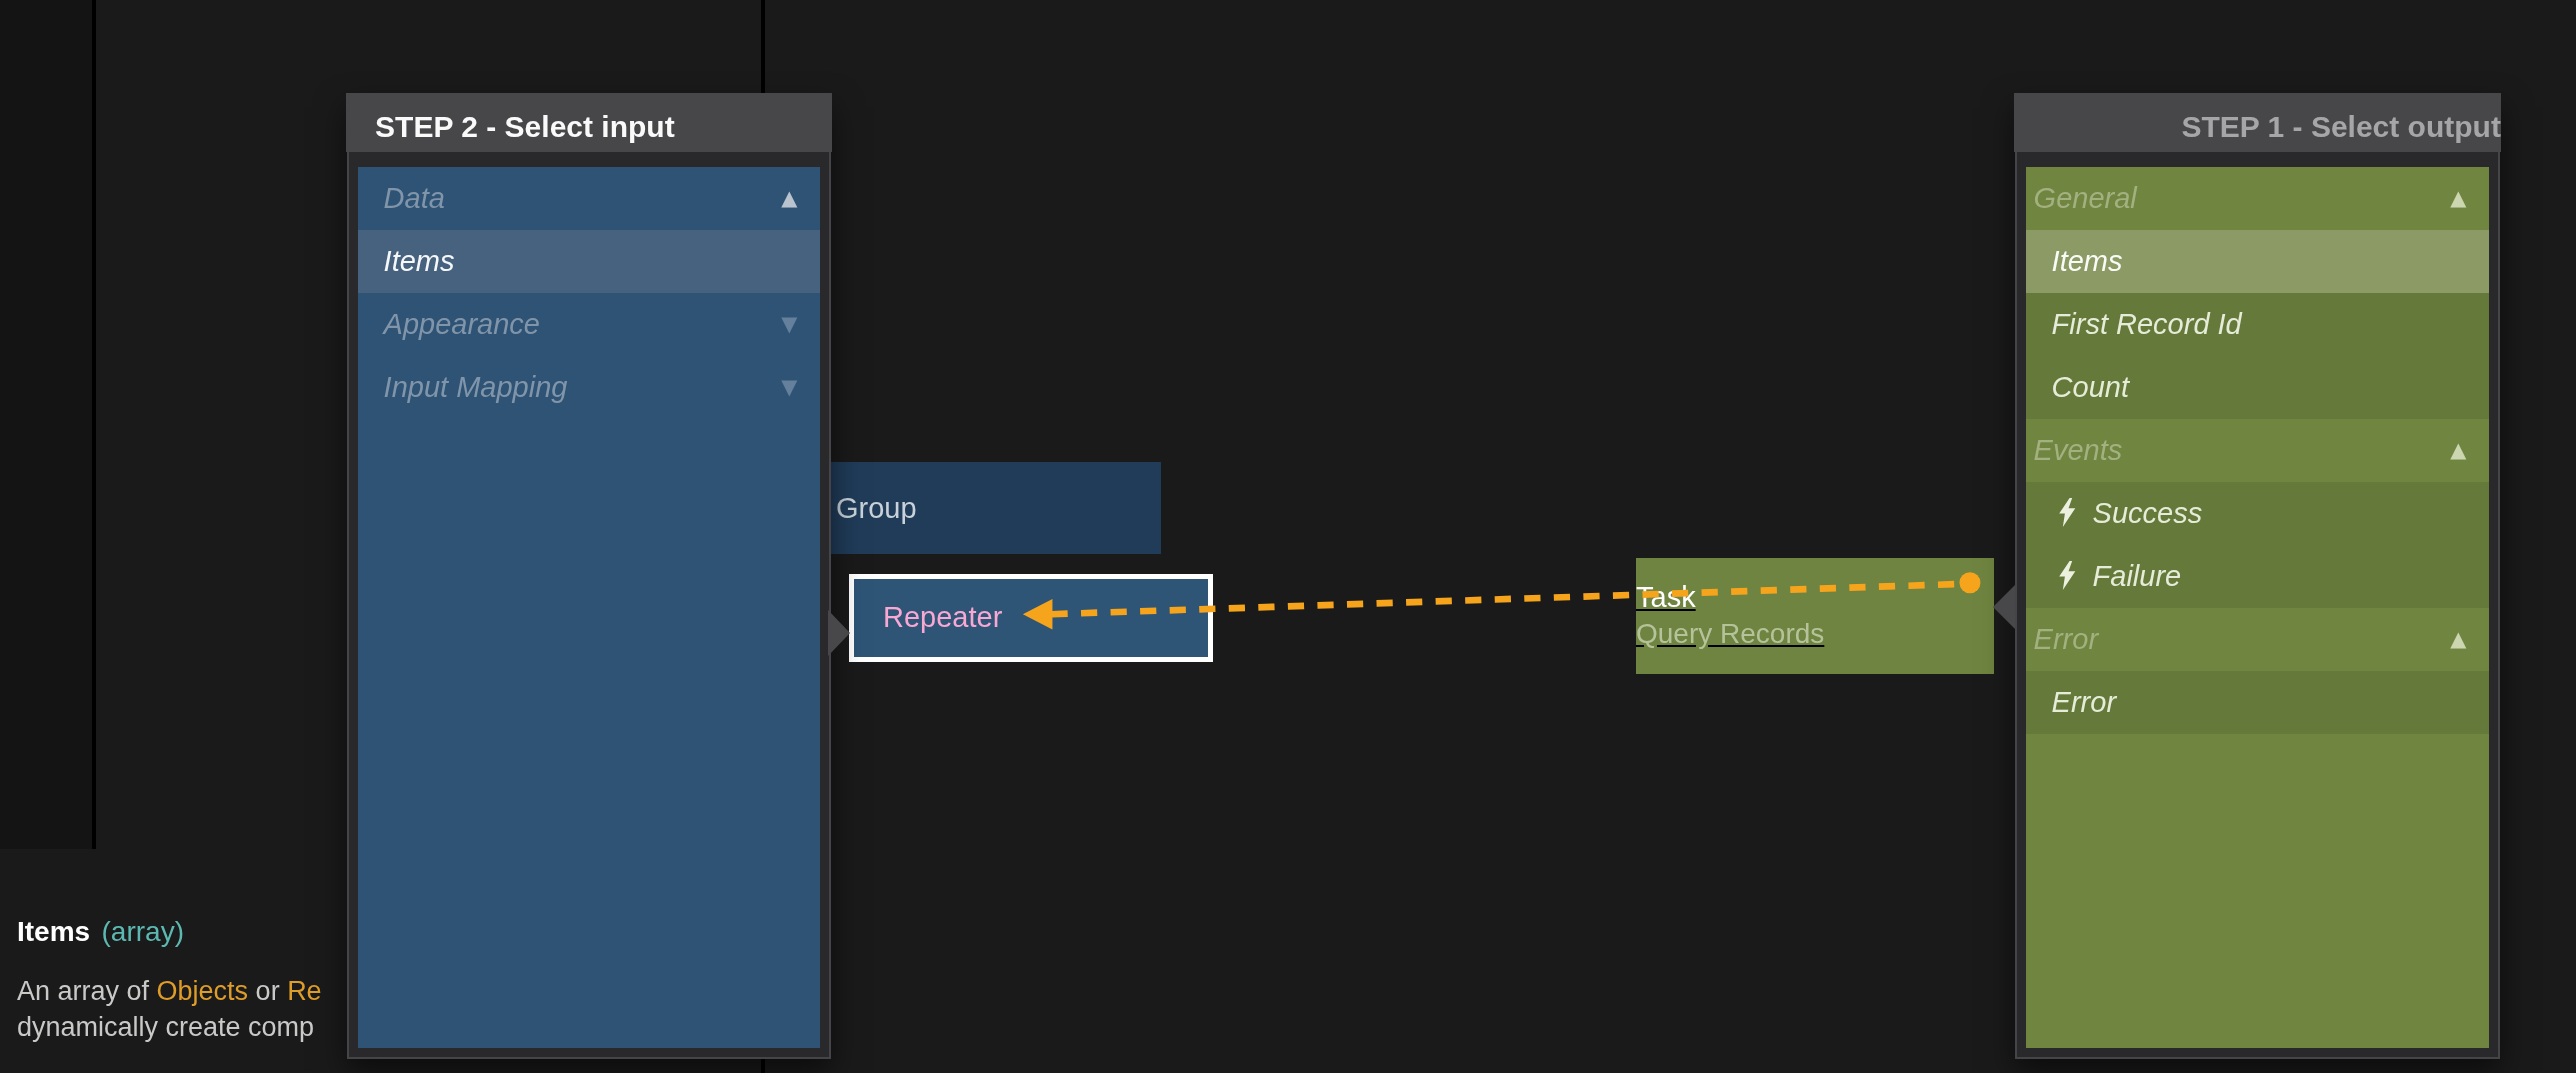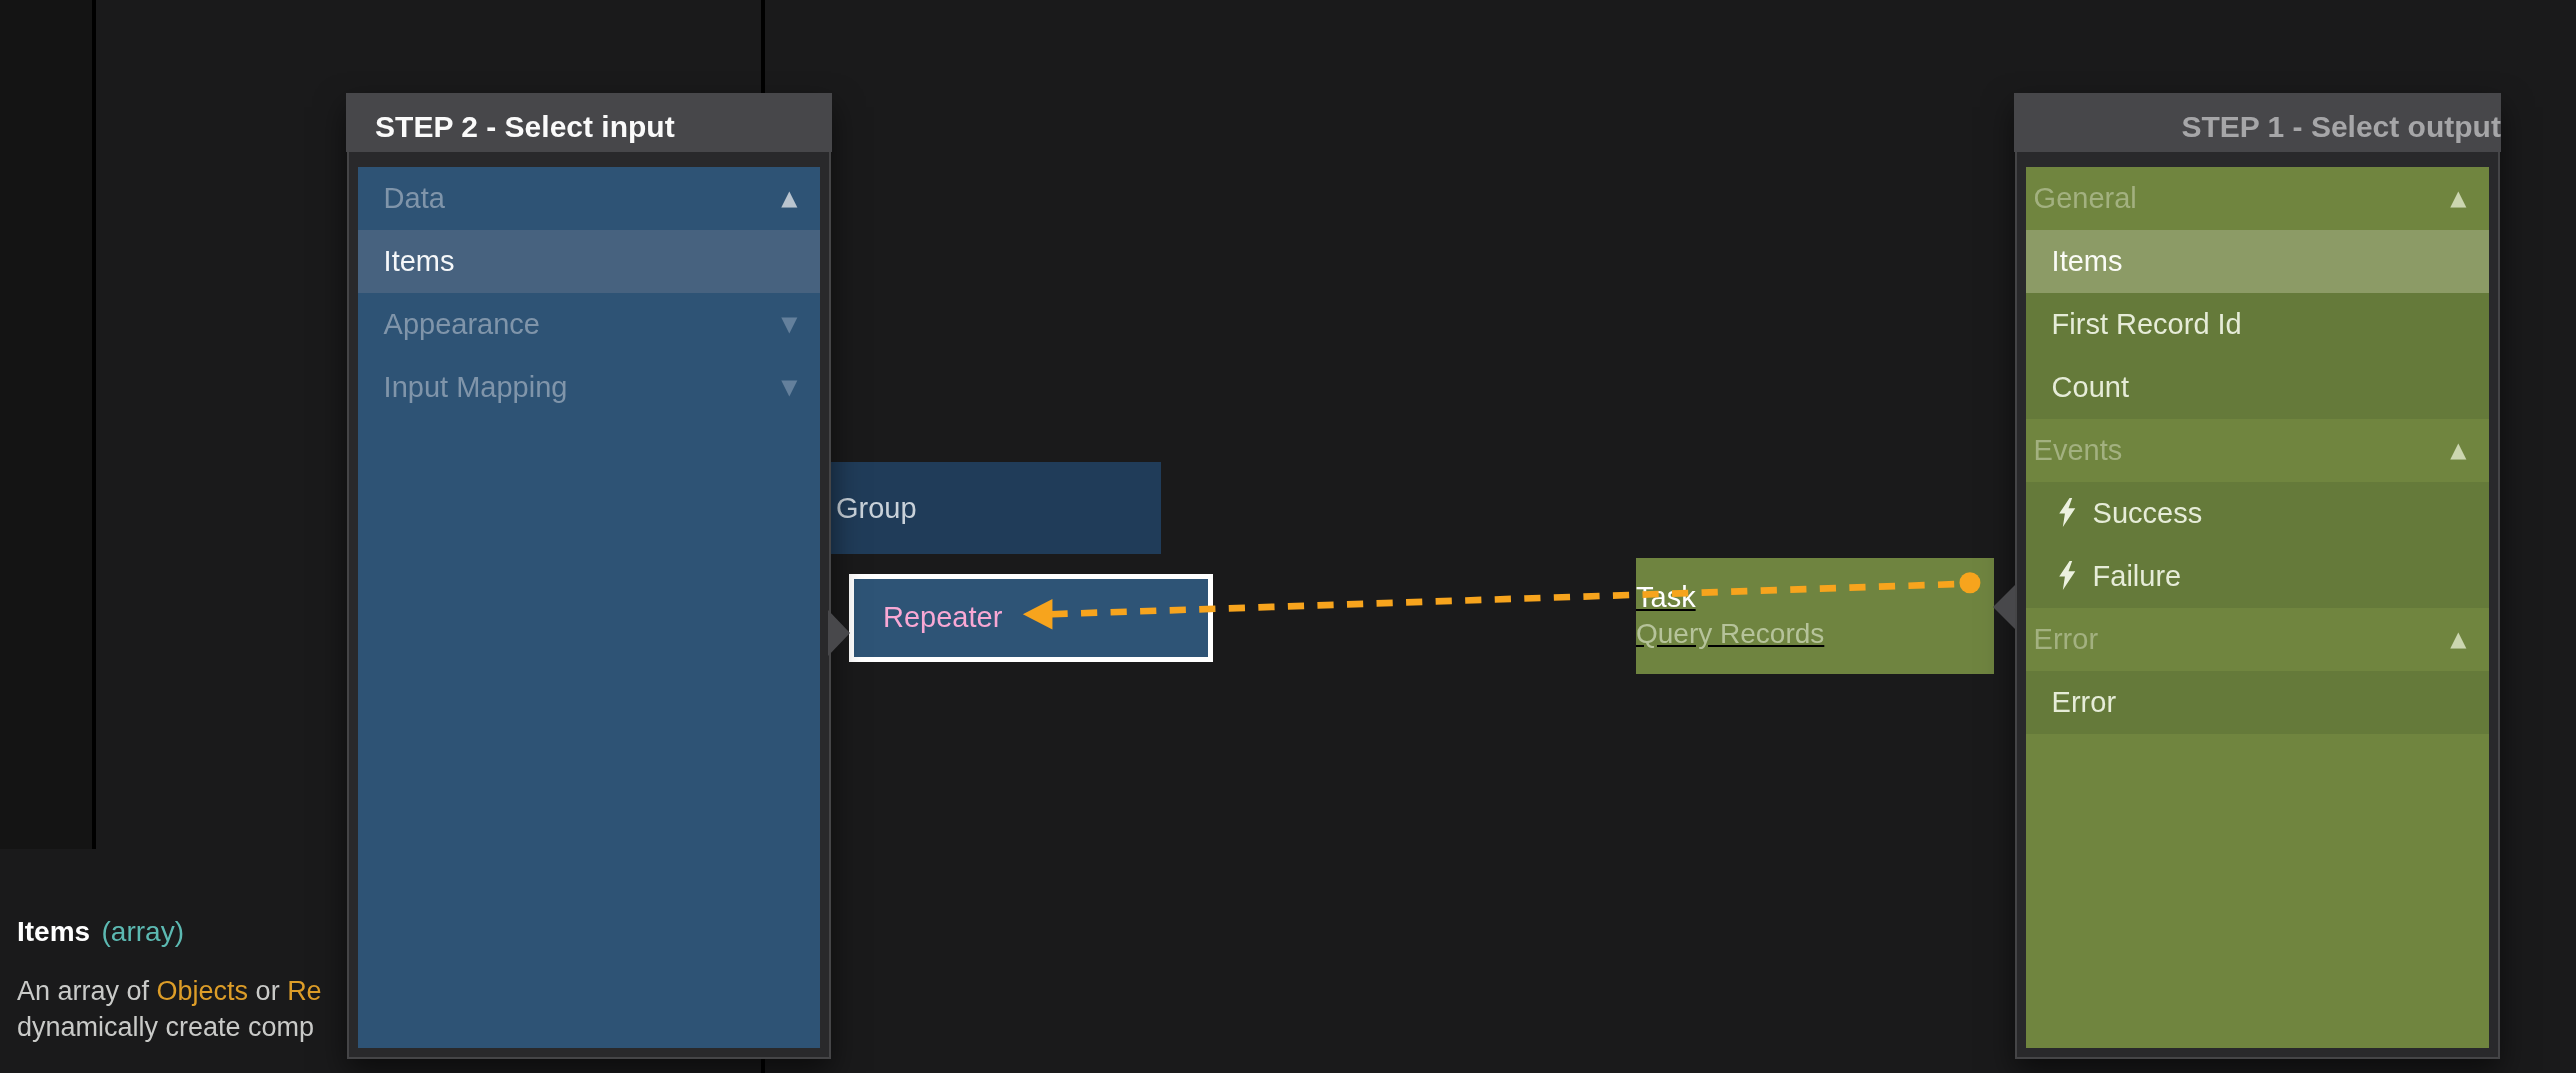--- a/index.html
+++ b/index.html
@@ -45,21 +45,21 @@
   .panel-input{left:347px;width:484px;}
   .panel-output{left:2015px;width:485px;}
   .panel-header{position:absolute;left:-2.9px;right:-2.9px;top:0;height:59px;background:var(--panel-header-bg,#47474a);
     line-height:67px;padding-left:29px;font-size:30px;font-weight:700;}
   .panel-input .panel-header{color:#fafafa;}
   .panel-output .panel-header{color:#a6a6a8;text-align:right;}
   .panel-body{position:absolute;left:8.6px;right:8.6px;top:74px;bottom:8.6px;overflow:hidden;}
   .panel-input .panel-body{background:var(--input-body,#2e5375);}
   .panel-output .panel-body{background:var(--output-body,#70853f);}
 
-  .row{position:relative;height:63px;line-height:63px;padding-left:26px;font-size:29px;white-space:nowrap;}
+  .row{position:relative;height:63px;line-height:63px;padding-left:26px;font-size:29px;white-space:nowrap;font-style:italic;}
   .panel-input .row.section{color:var(--input-muted-text,#8095aa);}
   .panel-input .row.item{color:#f5f7f9;}
   .panel-input .row.selected{background:var(--input-selected,#47627f);}
   .panel-output .row.section{color:var(--output-muted-text,#a3b180);padding-left:8px;}
   .panel-output .row.item{background:var(--output-item,#657a3a);color:#e6ecd8;}
   .panel-output .row.selected{background:var(--output-selected,#8c9b66);color:#fafbf6;}
   .chevron{position:absolute;right:23px;top:0;font-size:21px;line-height:63px;
     font-family:"DejaVu Sans",sans-serif;}
   .panel-input .chevron.expanded{color:#b9c4cf;}
   .panel-input .chevron.collapsed{color:#64809c;}

